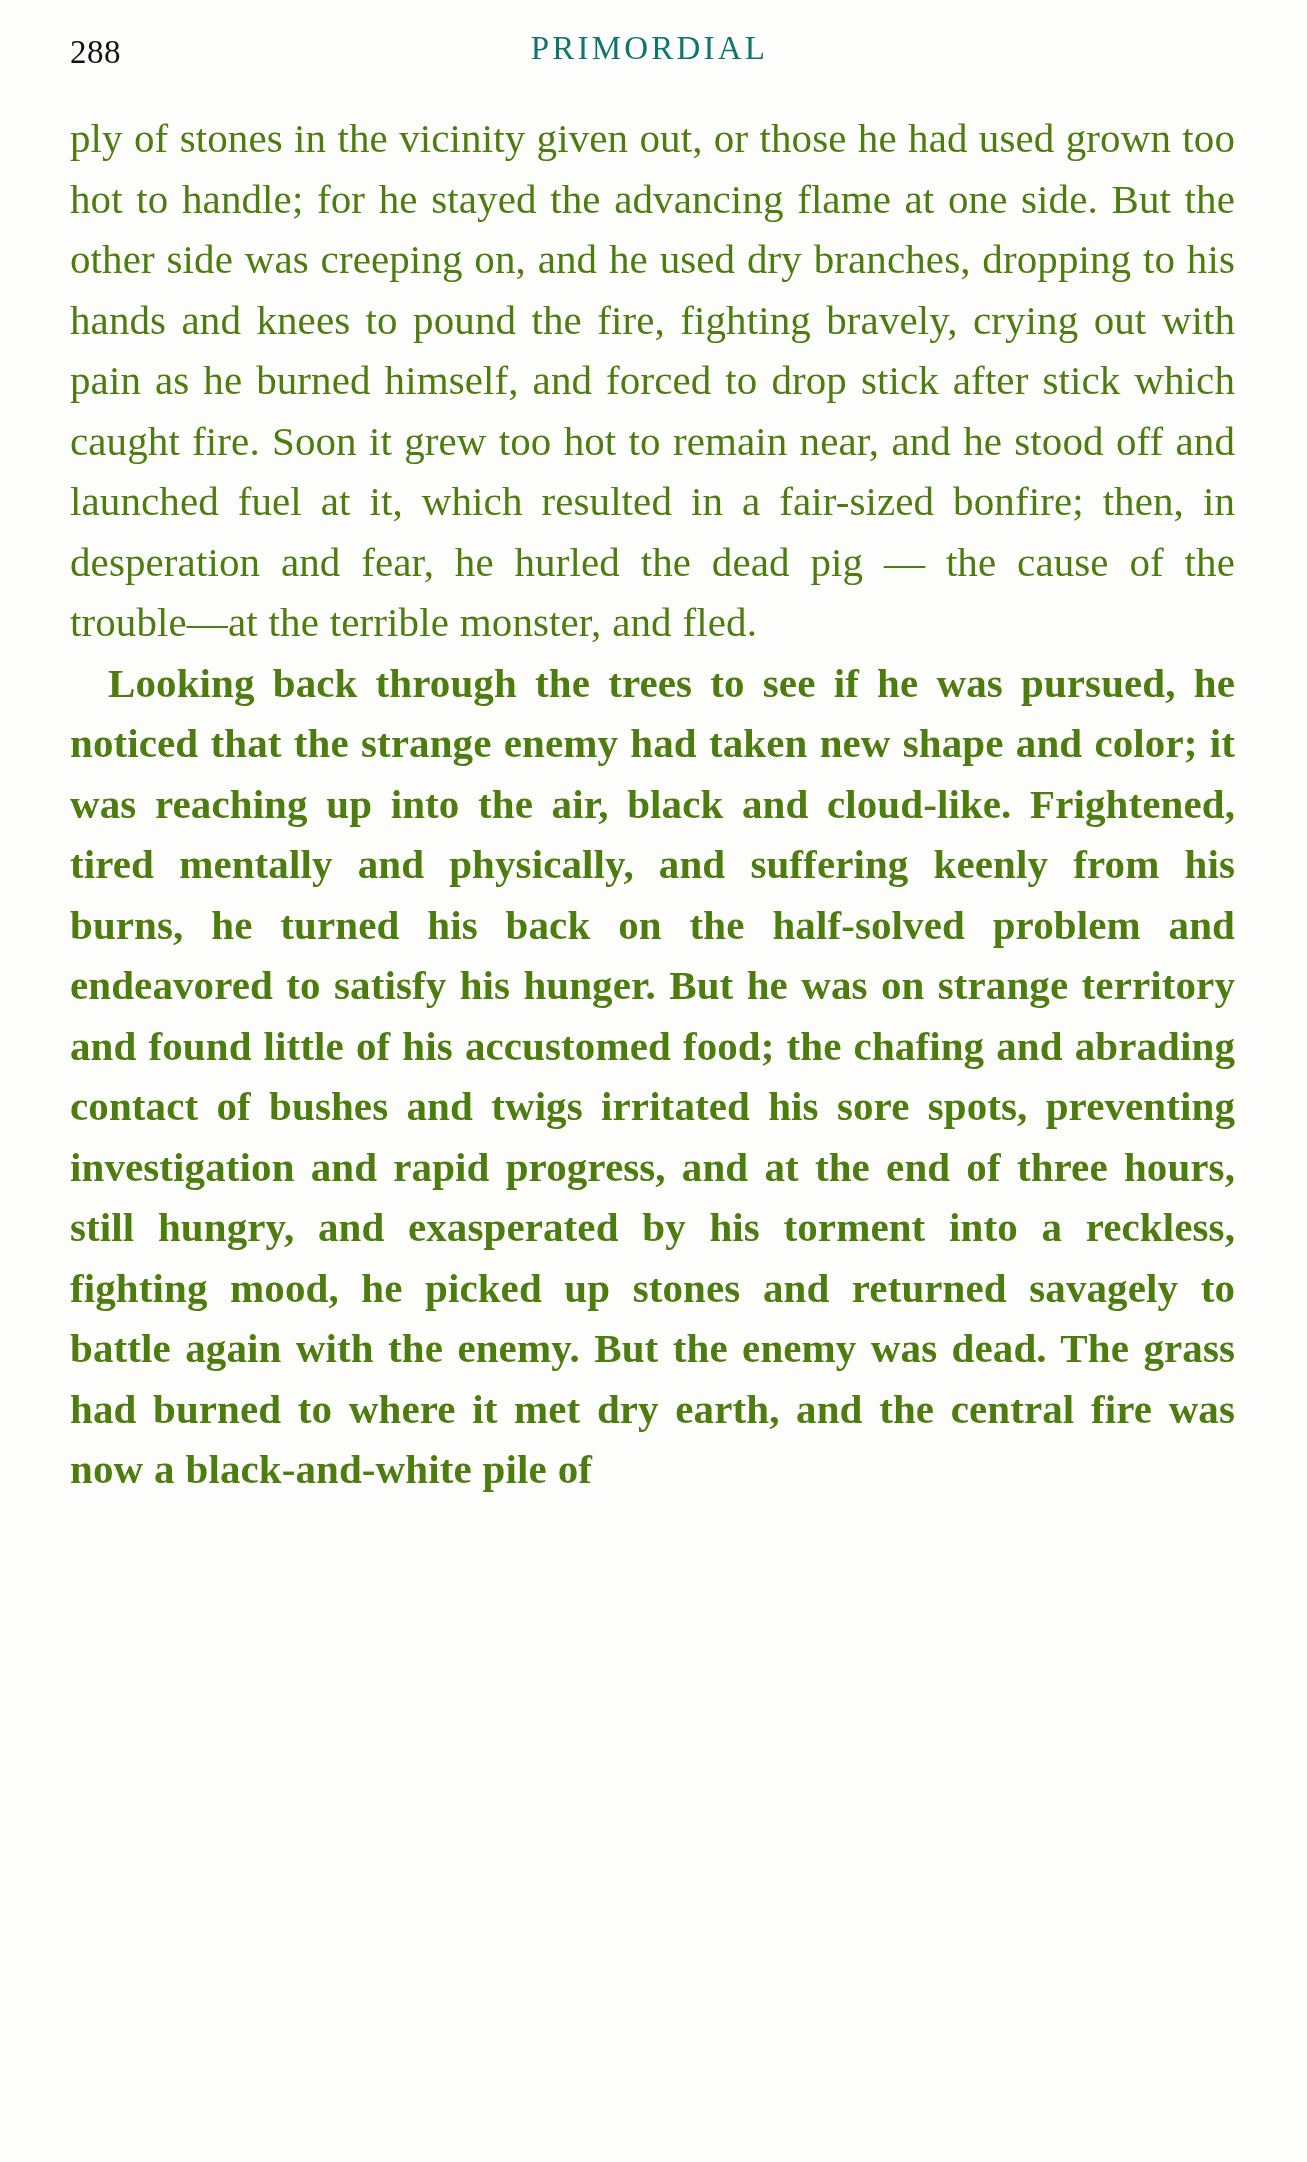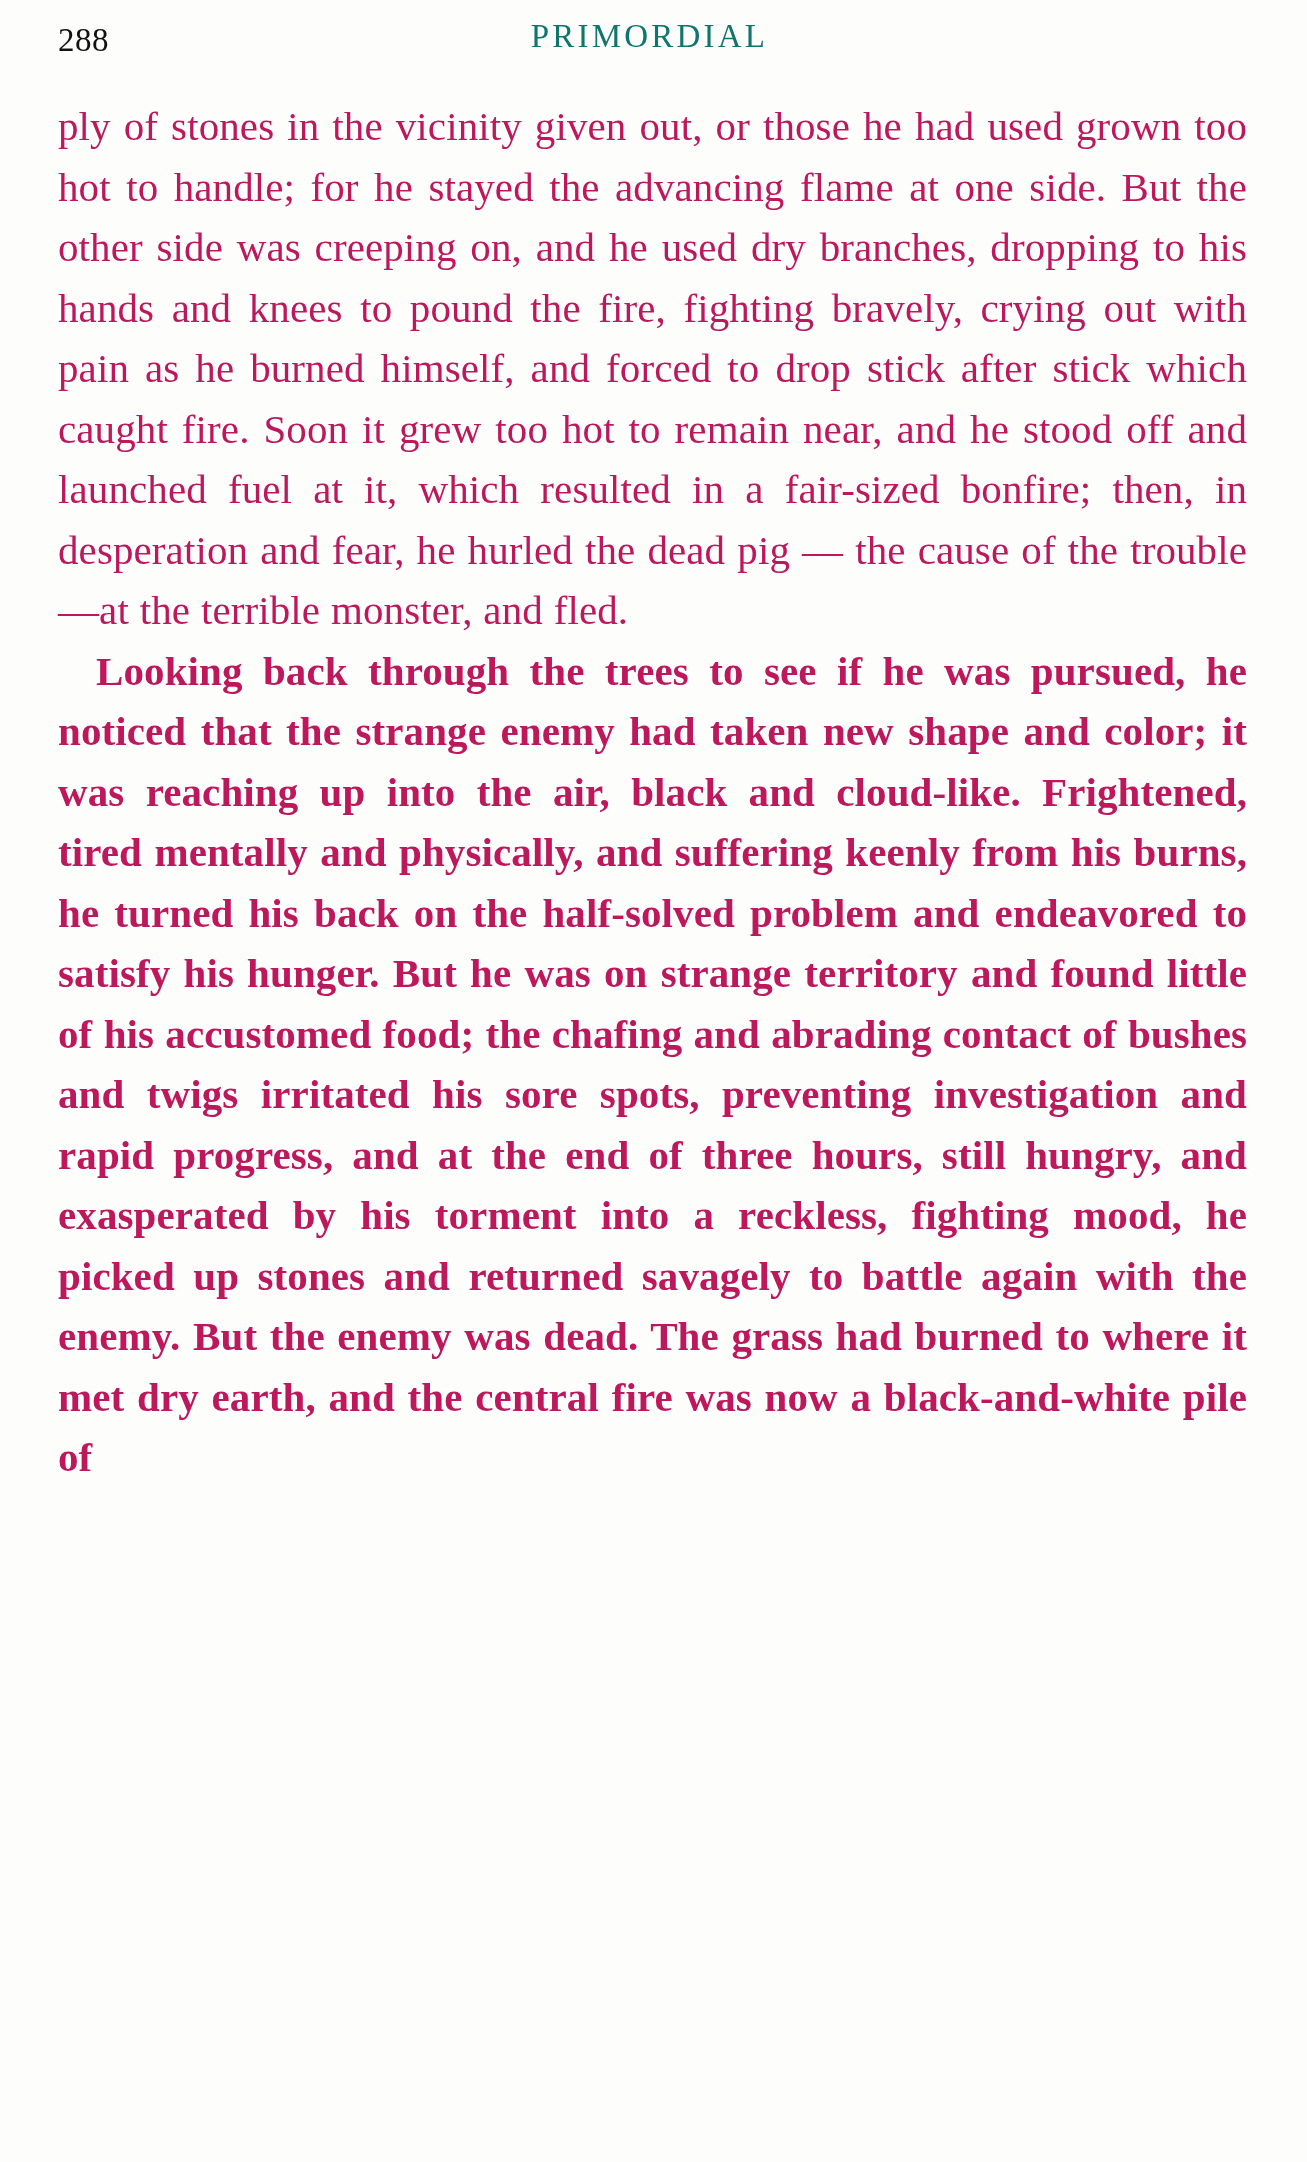--- a/index.html
+++ b/index.html
@@ -12,21 +12,21 @@
     height: 2162px;
     font-family: "Liberation Serif", serif;
     color: #111111;
     overflow: hidden;
   }
   .page {
     position: relative;
     width: 1307px;
     height: 2162px;
     box-sizing: border-box;
-    padding: 0;
+    padding: 12px;
     background: #fdfdfb;
   }
   .running-head {
     position: relative;
     height: 96px;
     margin: 0 58px 0 50px;
   }
   .folio {
     position: absolute;
     left: 8px;
@@ -50,21 +50,21 @@
   }
   .body-col {
     margin: 0 60px 0 58px;
   }
   p.para {
     margin: 0;
     font-size: 41px;
     line-height: 60.5px;
     text-align: justify;
     text-justify: inter-word;
-    color: #be185d;
+    color: #4d7c0f;
     letter-spacing: 0.1px;
     word-spacing: 0.5px;
   }
   p.para.indent {
     text-indent: 38px;
   }
   
   p.para:nth-of-type(2) {
     font-weight: 700;
   }

